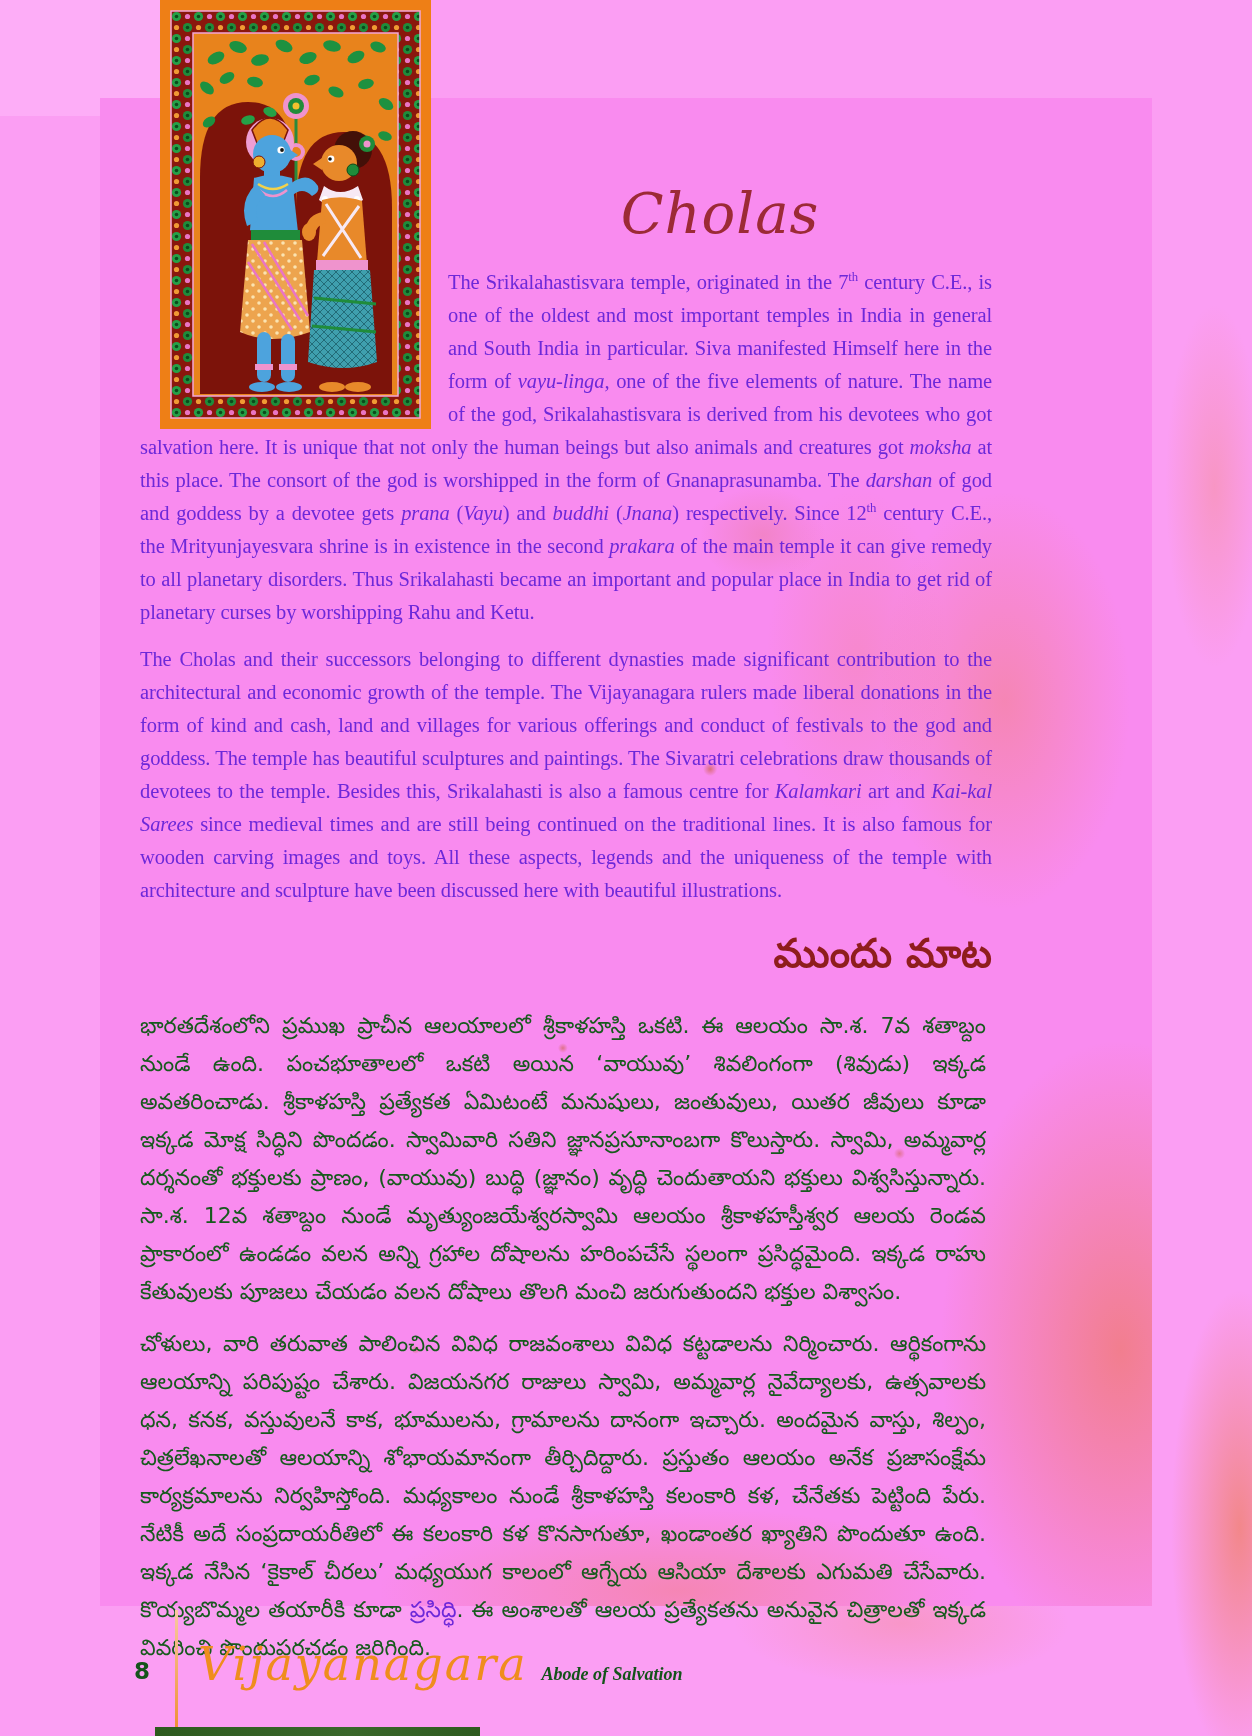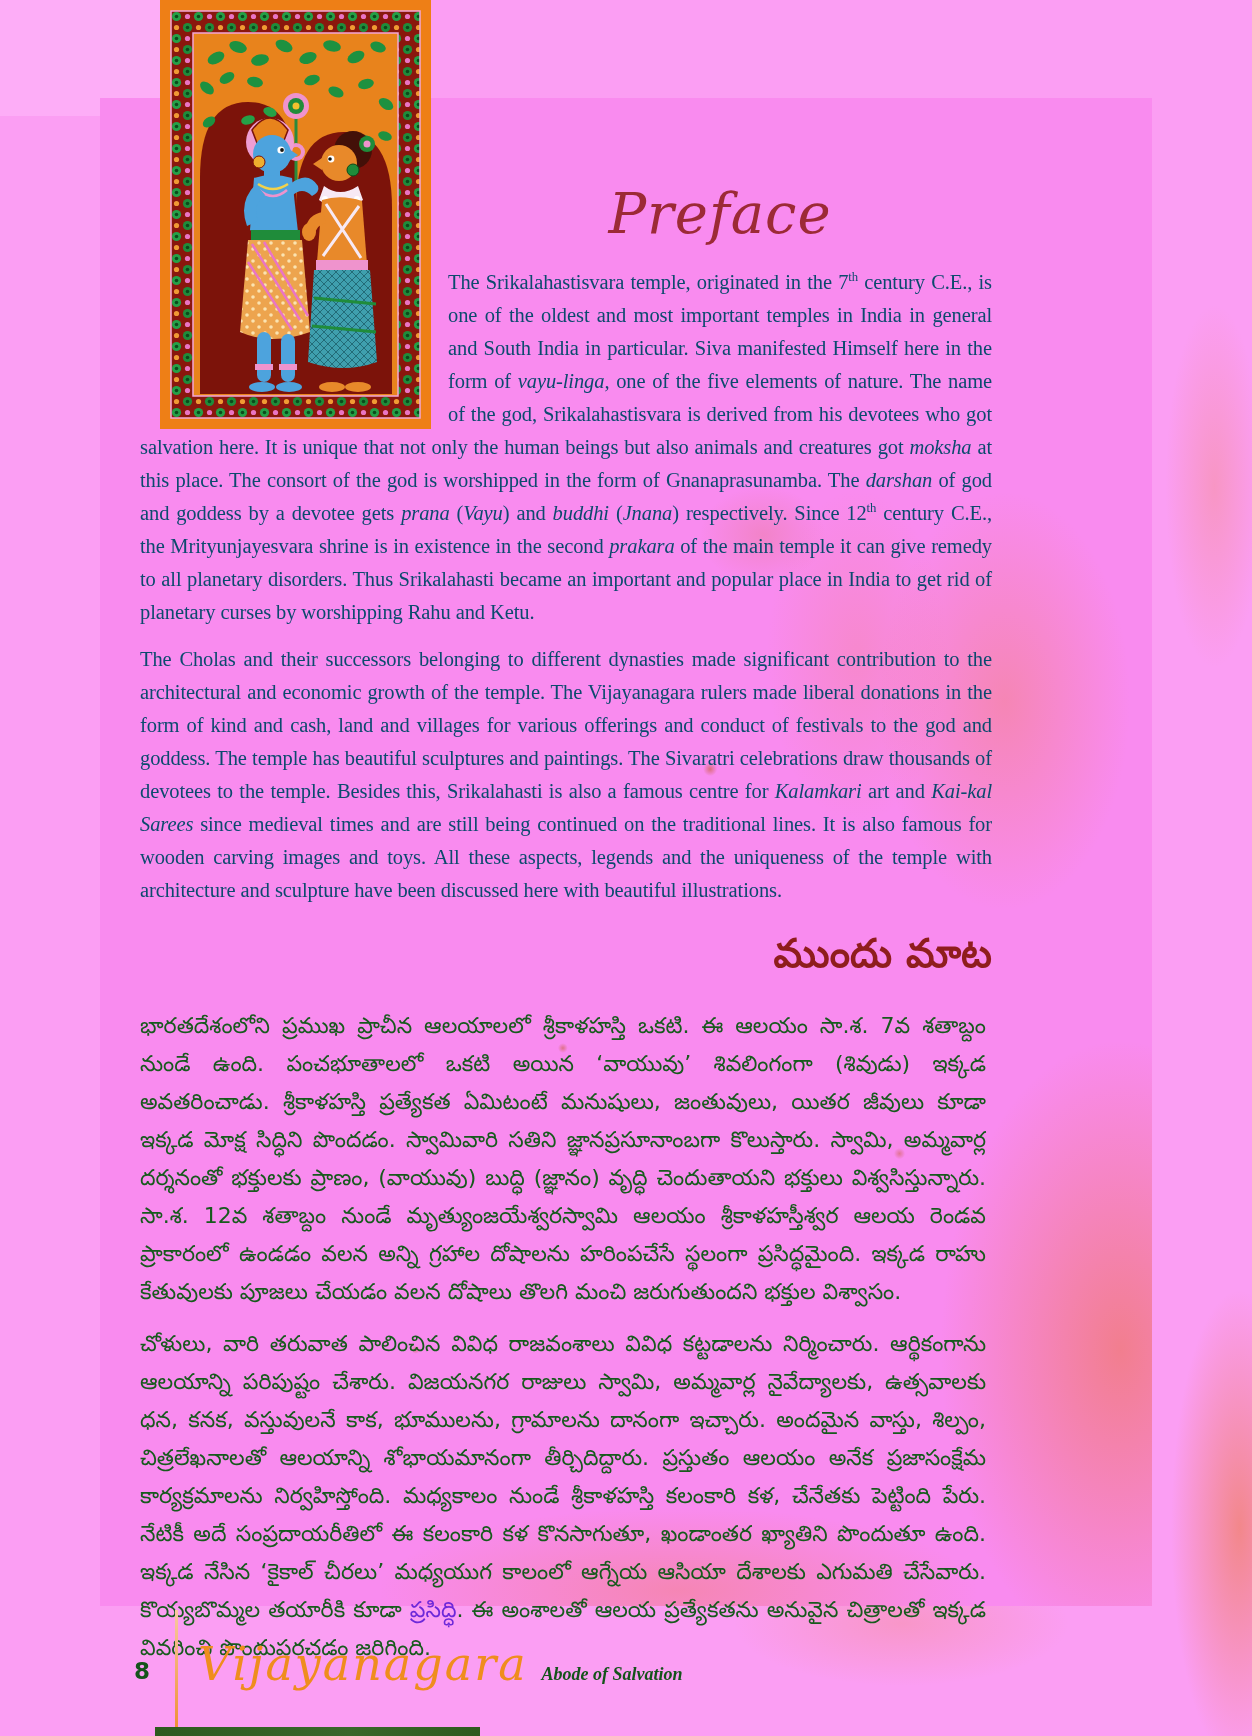--- a/index.html
+++ b/index.html
@@ -44,21 +44,21 @@
     color:#175a1d;
   }
   .wrap-spacer{float:left;width:308px;height:250px;}
   .preface-title{
     margin:0 0 16px 0;text-align:center;
     font-family:"DejaVu Serif", serif;font-style:italic;font-weight:400;
     font-size:56px;line-height:72px;color:#9c2a36;letter-spacing:1px;
   }
   .para{
     margin:0 0 14px 0;text-align:justify;
-    font-size:20.5px;line-height:33px;letter-spacing:-0.1px;color:#0c4a6e;
+    font-size:20.5px;line-height:33px;letter-spacing:-0.1px;color:#6d28d9;
   }
   .run-i{font-style:italic;}
   .run-sup{vertical-align:super;font-size:0.62em;line-height:0;}
   .run-teal{color:#6d28d9;}
   .telugu-title{
     margin:22px 0 0 110px;text-align:right;
     font-family:"DejaVu Sans", sans-serif;
     font-size:40px;line-height:48px;font-weight:600;color:#8f1d1d;
   }
   .telugu-para{
@@ -219,21 +219,21 @@
       <rect x="156" y="260" width="52" height="10" fill="#ef93cd"></rect>
       <path d="M154,270 h56 l7,92 Q184,374 148,362 Z" fill="url(#hatch)"></path>
       <path d="M154,298 l62,6 M152,326 l64,6" stroke="#1f8c3a" stroke-width="3"></path>
       <ellipse cx="172" cy="387" rx="13" ry="5" fill="#e8892a"></ellipse>
       <ellipse cx="198" cy="387" rx="13" ry="5" fill="#e8892a"></ellipse>
     </g>
   </svg>
 
   <div class="content">
     <div class="wrap-spacer"></div>
-    <h1 class="preface-title">Preface</h1>
+    <h1 class="preface-title">Cholas</h1>
     <p class="para"><span>The Srikalahastisvara temple, originated in the 7</span><span class="run-sup">th</span><span> century C.E., is one of the oldest and most important temples in India in general and South India in particular. Siva manifested Himself here in the form of </span><span class="run-i">vayu-linga,</span><span> one of the five elements of nature. The name of the god, Srikalahastisvara is derived from his devotees who got salvation here. It is unique that not only the human beings but also animals and creatures got </span><span class="run-i">moksha</span><span> at this place. The consort of the god is worshipped in the form of Gnanaprasunamba. The </span><span class="run-i">darshan</span><span> of god and goddess by a devotee gets </span><span class="run-i">prana</span><span> (</span><span class="run-i">Vayu</span><span>) and </span><span class="run-i">buddhi</span><span> (</span><span class="run-i">Jnana</span><span>) respectively. Since 12</span><span class="run-sup">th</span><span> century C.E., the Mrityunjayesvara shrine is in existence in the second </span><span class="run-i">prakara</span><span> of the main temple it can give remedy to all planetary disorders. Thus Srikalahasti became an important and popular place in India to get rid of planetary curses by worshipping Rahu and Ketu.</span></p>
     <p class="para"><span>The Cholas and their successors belonging to different dynasties made significant contribution to the architectural and economic growth of the temple. The Vijayanagara rulers made liberal donations in the form of kind and cash, land and villages for various offerings and conduct of festivals to the god and goddess. The temple has beautiful sculptures and paintings. The Sivaratri celebrations draw thousands of devotees to the temple. Besides this, Srikalahasti is also a famous centre for </span><span class="run-i">Kalamkari</span><span> art and </span><span class="run-i">Kai-kal Sarees</span><span> since medieval times and are still being continued on the traditional lines. It is also famous for wooden carving images and toys. All these aspects, legends and the uniqueness of the temple with architecture and sculpture have been discussed here with beautiful illustrations.</span></p>
     <h2 class="telugu-title">ముందు మాట</h2>
     <p class="telugu-para"><span>భారతదేశంలోని ప్రముఖ ప్రాచీన ఆలయాలలో శ్రీకాళహస్తి ఒకటి. ఈ ఆలయం సా.శ. 7వ శతాబ్దం నుండే ఉంది. పంచభూతాలలో ఒకటి అయిన ‘వాయువు’ శివలింగంగా (శివుడు) ఇక్కడ అవతరించాడు. శ్రీకాళహస్తి ప్రత్యేకత ఏమిటంటే మనుషులు, జంతువులు, యితర జీవులు కూడా ఇక్కడ మోక్ష సిద్ధిని పొందడం. స్వామివారి సతిని జ్ఞానప్రసూనాంబగా కొలుస్తారు. స్వామి, అమ్మవార్ల దర్శనంతో భక్తులకు ప్రాణం, (వాయువు) బుద్ధి (జ్ఞానం) వృద్ధి చెందుతాయని భక్తులు విశ్వసిస్తున్నారు. సా.శ. 12వ శతాబ్దం నుండే మృత్యుంజయేశ్వరస్వామి ఆలయం శ్రీకాళహస్తీశ్వర ఆలయ రెండవ ప్రాకారంలో ఉండడం వలన అన్ని గ్రహాల దోషాలను హరింపచేసే స్థలంగా ప్రసిద్ధమైంది. ఇక్కడ రాహు కేతువులకు పూజలు చేయడం వలన దోషాలు తొలగి  మంచి జరుగుతుందని భక్తుల విశ్వాసం.</span></p>
     <p class="telugu-para"><span>చోళులు, వారి తరువాత పాలించిన వివిధ రాజవంశాలు వివిధ కట్టడాలను నిర్మించారు. ఆర్థికంగాను ఆలయాన్ని పరిపుష్టం చేశారు. విజయనగర రాజులు స్వామి, అమ్మవార్ల నైవేద్యాలకు, ఉత్సవాలకు ధన, కనక, వస్తువులనే కాక, భూములను, గ్రామాలను దానంగా ఇచ్చారు. అందమైన వాస్తు, శిల్పం, చిత్రలేఖనాలతో ఆలయాన్ని శోభాయమానంగా తీర్చిదిద్దారు. ప్రస్తుతం ఆలయం అనేక ప్రజాసంక్షేమ కార్యక్రమాలను నిర్వహిస్తోంది. మధ్యకాలం నుండే శ్రీకాళహస్తి కలంకారి కళ, చేనేతకు పెట్టింది పేరు. నేటికీ అదే సంప్రదాయరీతిలో ఈ కలంకారి కళ కొనసాగుతూ, ఖండాంతర ఖ్యాతిని పొందుతూ ఉంది. ఇక్కడ నేసిన ‘కైకాల్ చీరలు’ మధ్యయుగ కాలంలో ఆగ్నేయ ఆసియా దేశాలకు ఎగుమతి చేసేవారు. కొయ్యబొమ్మల తయారీకి కూడా </span><span class="run-teal">ప్రసిద్ధి</span><span>. ఈ అంశాలతో ఆలయ ప్రత్యేకతను అనువైన చిత్రాలతో ఇక్కడ వివరించి పొందుపరచడం జరిగింది.</span></p>
   </div>
 
   <div class="page-number">8</div>
   <div class="footer-rule"></div>
   <div class="footer-title">

